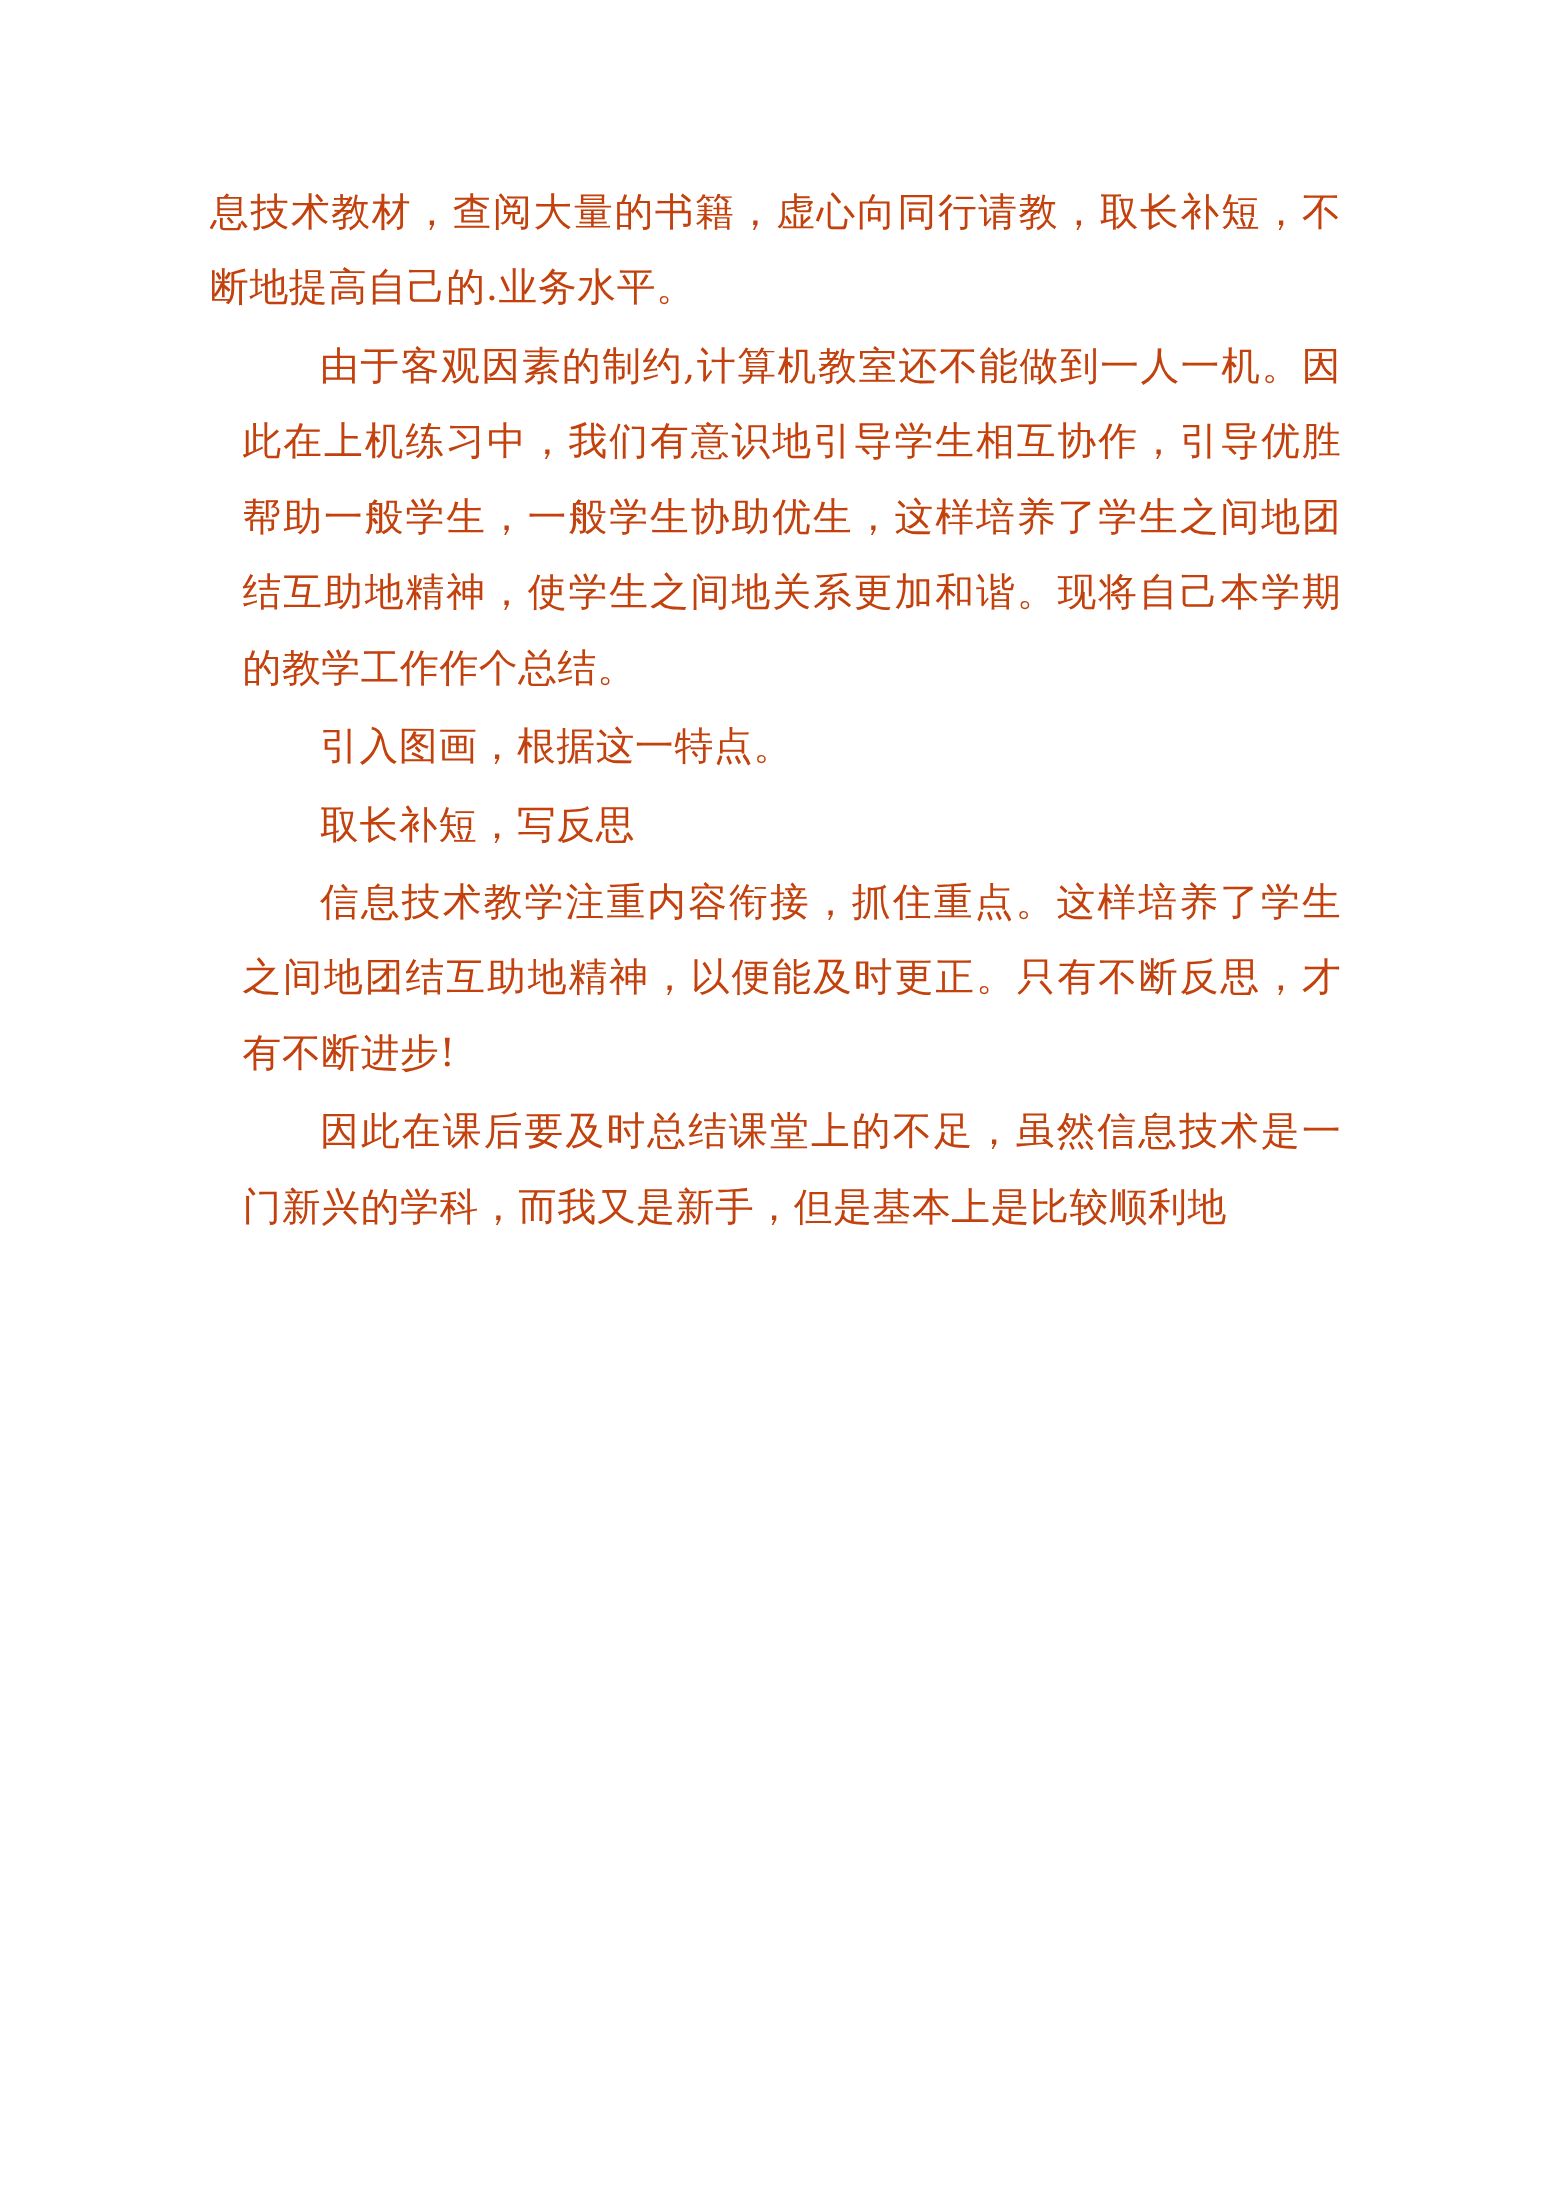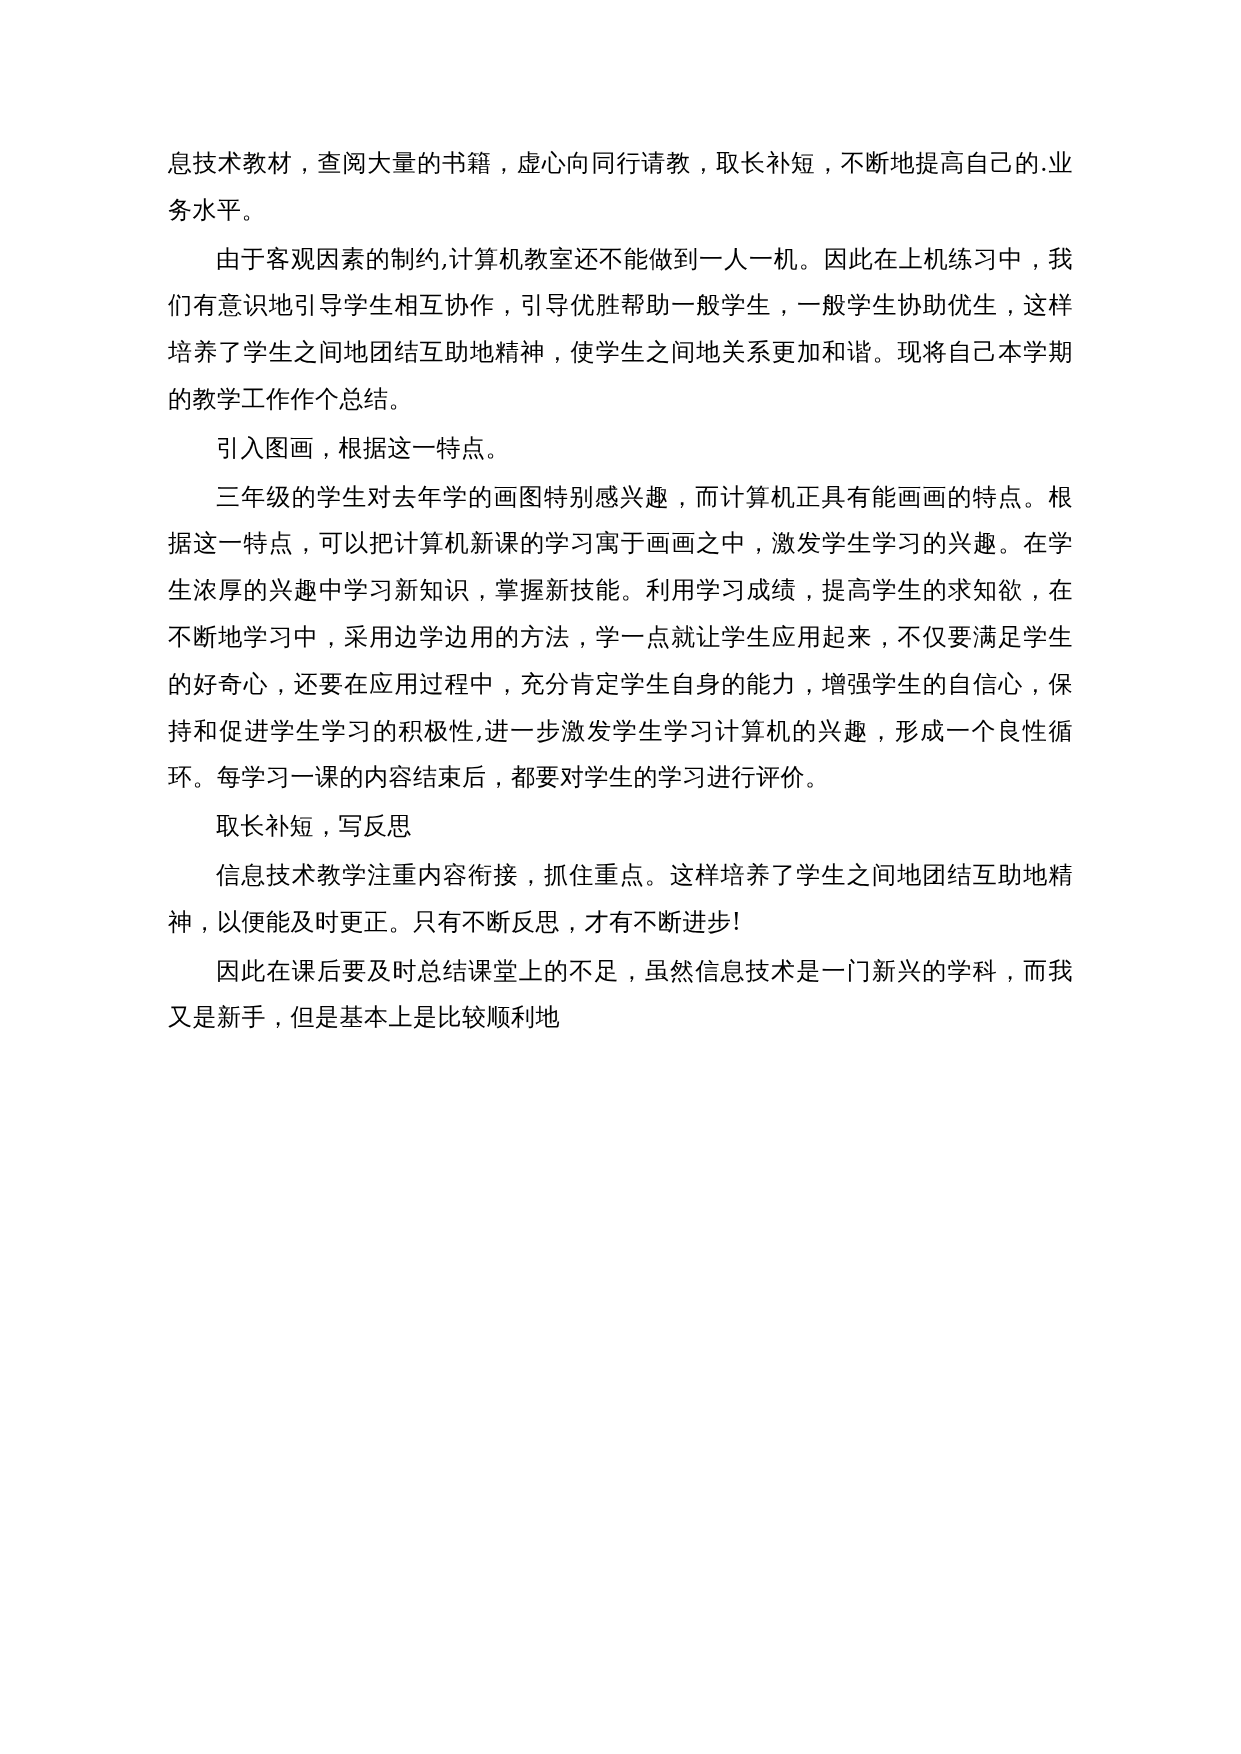--- a/index.html
+++ b/index.html
@@ -14,41 +14,41 @@
     color: #1a1a1a;
   }
   .page {
     box-sizing: border-box;
     width: 1241px;
     height: 1754px;
     padding: 140px 168px 80px 168px;
     background: #ffffff;
   }
   .doc-body {
-    font-size: 24px;
+    font-size: 31px;
     line-height: 1.95;
     text-align: justify;
     letter-spacing: 0.5px;
-    color: #000000;
+    color: #c2410c;
   }
   .para {
     margin: 0 0 2px 0;
     text-indent: 0;
     white-space: pre-wrap;
   }
   .para.indent {
     text-indent: 2em;
+    margin-left: 26px;
   }
 </style>
 </head>
 <body>
 
 <div class="page">
   <div class="doc-body">
     <p class="para">息技术教材，查阅大量的书籍，虚心向同行请教，取长补短，不断地提高自己的.业务水平。</p>
     <p class="para indent">由于客观因素的制约,计算机教室还不能做到一人一机。因此在上机练习中，我们有意识地引导学生相互协作，引导优胜帮助一般学生，一般学生协助优生，这样培养了学生之间地团结互助地精神，使学生之间地关系更加和谐。现将自己本学期的教学工作作个总结。</p>
     <p class="para indent">引入图画，根据这一特点。</p>
-    <p class="para indent">三年级的学生对去年学的画图特别感兴趣，而计算机正具有能画画的特点。根据这一特点，可以把计算机新课的学习寓于画画之中，激发学生学习的兴趣。在学生浓厚的兴趣中学习新知识，掌握新技能。利用学习成绩，提高学生的求知欲，在不断地学习中，采用边学边用的方法，学一点就让学生应用起来，不仅要满足学生的好奇心，还要在应用过程中，充分肯定学生自身的能力，增强学生的自信心，保持和促进学生学习的积极性,进一步激发学生学习计算机的兴趣，形成一个良性循环。每学习一课的内容结束后，都要对学生的学习进行评价。</p>
     <p class="para indent">取长补短，写反思</p>
     <p class="para indent">信息技术教学注重内容衔接，抓住重点。这样培养了学生之间地团结互助地精神，以便能及时更正。只有不断反思，才有不断进步!</p>
     <p class="para indent">因此在课后要及时总结课堂上的不足，虽然信息技术是一门新兴的学科，而我又是新手，但是基本上是比较顺利地</p>
   </div>
 </div>
 
 </body></html>

